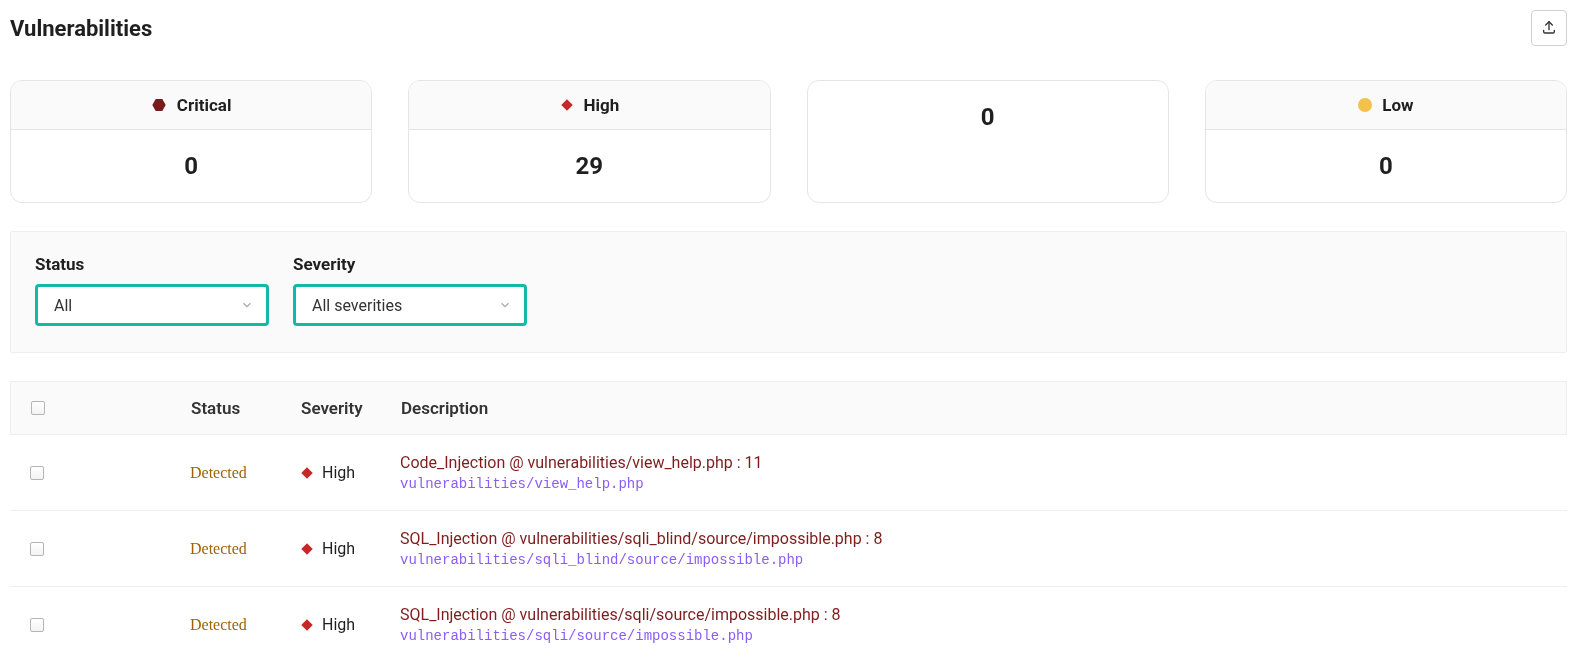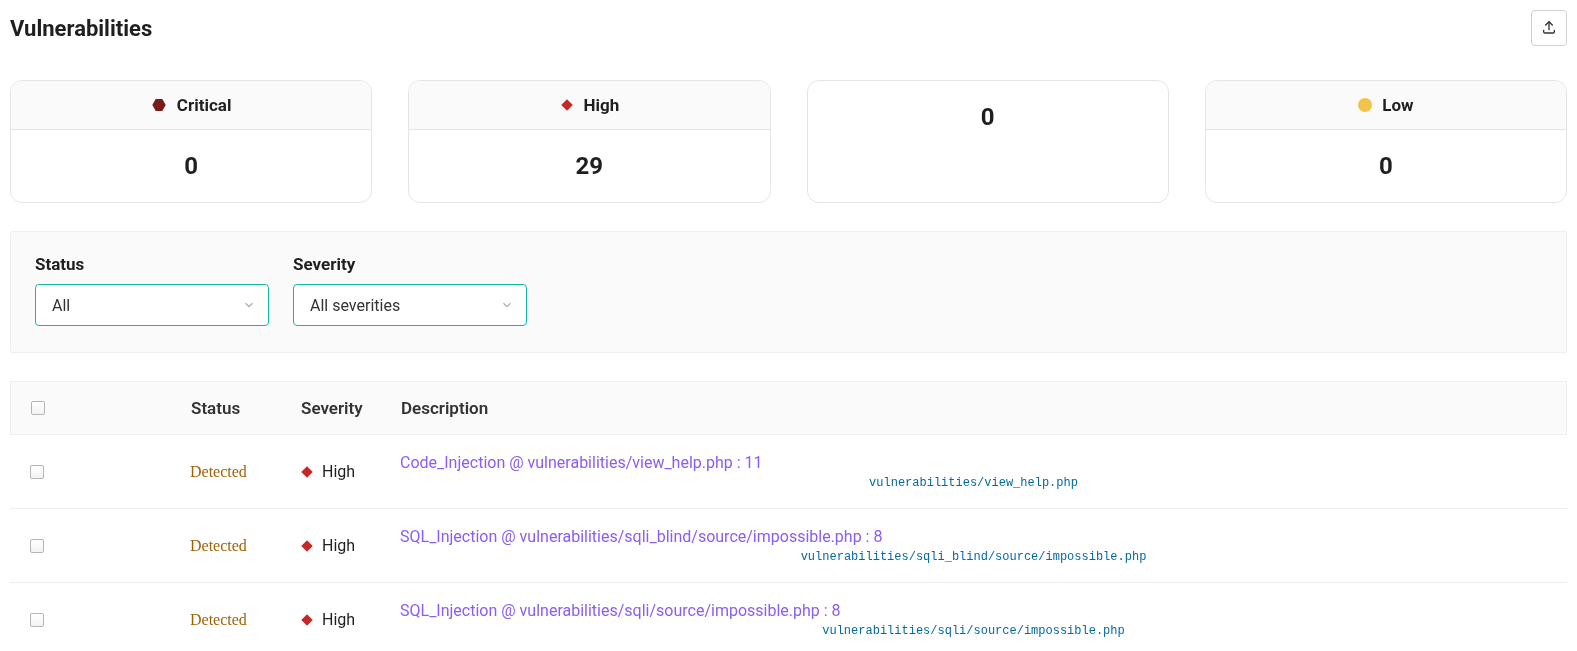--- a/index.html
+++ b/index.html
@@ -71,21 +71,21 @@
     padding: 22px 24px 26px;
     display: flex;
     gap: 24px;
     margin-bottom: 28px;
   }
   .filter-group { display: flex; flex-direction: column; gap: 10px; }
   .filter-label { font-weight: 700; font-size: 17px; color: #1f1f1f; }
   .select-box {
     position: relative;
     background: #fff;
-    border: 1px solid #14b8a6;
+    border: 3px solid #14b8a6;
     border-radius: 4px;
     height: 42px;
     min-width: 234px;
     padding: 0 40px 0 16px;
     display: flex;
     align-items: center;
     font-size: 16px;
     color: #333;
     cursor: pointer;
   }
@@ -116,22 +116,22 @@
 
   .trow {
     display: flex;
     align-items: center;
     padding: 18px 20px;
     border-bottom: 1px solid #eee;
     font-size: 16px;
   }
   .trow .col-status { color: #a16207; font-family: Liberation Serif, serif; }
   .sev-cell { display:flex; align-items:center; gap:8px; color:#1f1f1f; }
-  .desc-title { color: #8b5cf6; font-size: 16px; }
-  .desc-path  { color: #0369a1; font-family: "SFMono-Regular", Consolas, "Liberation Mono", Menlo, monospace; font-size: 12px; margin-top: 4px; text-align: center; }
+  .desc-title { color: #7f1d1d; font-size: 16px; }
+  .desc-path  { color: #8b5cf6; font-family: "SFMono-Regular", Consolas, "Liberation Mono", Menlo, monospace; font-size: 14px; margin-top: 4px; }
 
   .chk {
     width: 14px; height: 14px;
     border: 1px solid #b5b5b5;
     border-radius: 2px;
     background: linear-gradient(#fff,#f3f3f3);
     display:inline-block;
     cursor:pointer;
   }
 

